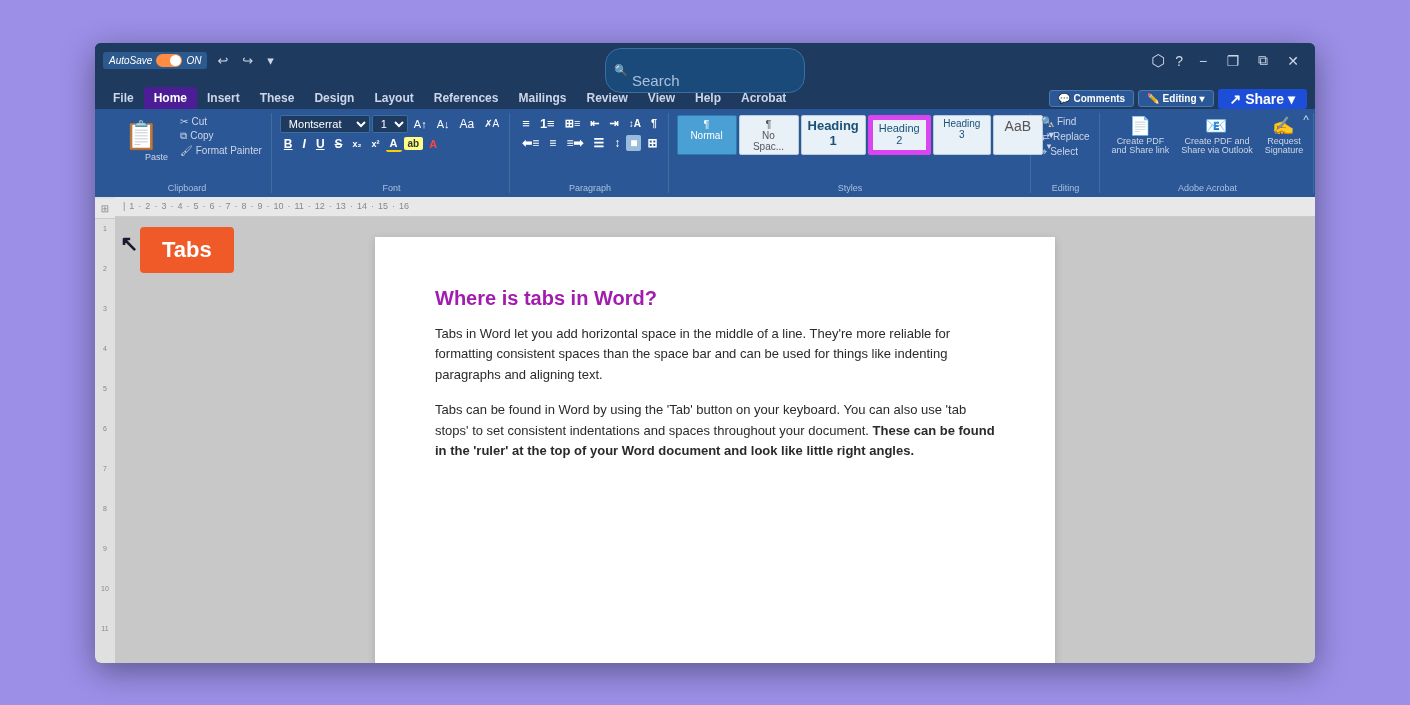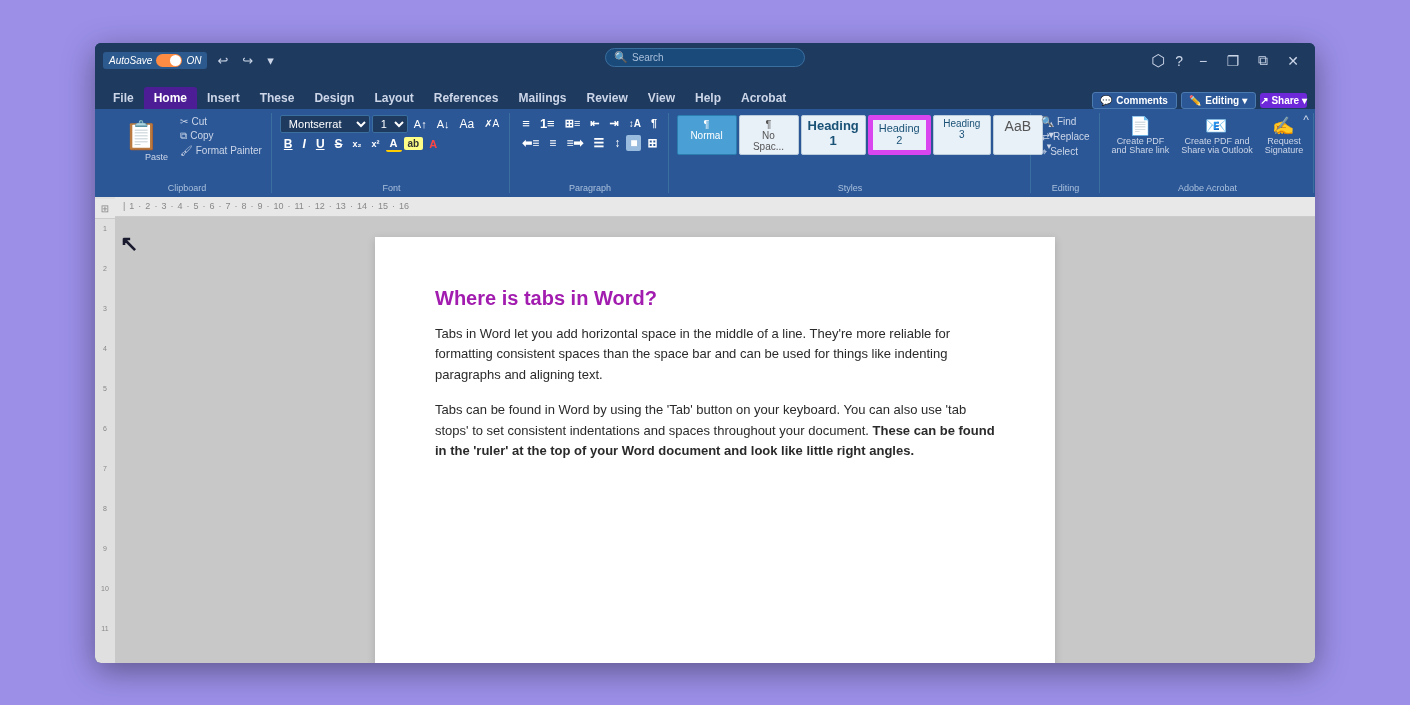--- a/index.html
+++ b/index.html
@@ -338,26 +338,26 @@
       border-radius: 3px;
       color: #fff;
       font-size: 10px;
       padding: 2px 8px;
       cursor: pointer;
       display: flex;
       align-items: center;
       gap: 3px;
     }
     .share-btn-top {
-      background: #6d28d9;
+      background: #1d4ed8;
       border: none;
       border-radius: 3px;
       color: #fff;
-      font-size: 10px;
-      padding: 2px 0;
+      font-size: 14px;
+      padding: 2px 12px;
       cursor: pointer;
     }
   </style>
 </head>
 <body>
 
 <div class="word-window">
 
   <div class="title-bar" style="position:relative;">
 
@@ -371,21 +371,21 @@
       </div>
       <span class="tb-icon">↩</span>
       <span class="tb-icon">↪</span>
       <span class="tb-icon">▾</span>
     </div>
 
     <div class="title-center">Document1 - Word</div>
 
     <div style="position:absolute;left:50%;transform:translateX(-50%);top:5px;background:#1a4a7a;border:1px solid #3a6fa0;border-radius:16px;padding:3px 12px 3px 26px;display:flex;align-items:center;gap:6px;width:200px;">
       <span style="position:absolute;left:8px;color:#aac0dc;font-size:11px;">🔍</span>
-      <span style="color:#aac0dc;font-size:10px;">Search</span>
+      <span style="color:#aac0dc;font-size:15px;margin-top:20px;">Search</span>
     </div>
 
     <div style="display:flex;align-items:center;gap:2px;margin-left:auto;">
 
       <span style="color:#ccd6e8;font-size:16px;padding:0 4px;cursor:pointer;">⬡</span>
       <span style="color:#ccd6e8;font-size:14px;padding:0 4px;cursor:pointer;">?</span>
       <div class="win-btn">−</div>
       <div class="win-btn">❐</div>
       <div class="win-btn">⧉</div>
       <div class="win-btn close">✕</div>
@@ -582,20 +582,21 @@
       <div class="ribbon-group-label">Voice</div>
     </div>
 
     <div style="position:absolute;right:0;top:0;color:#ccd6e8;font-size:12px;padding:4px 6px;cursor:pointer;">^</div>
   </div>
 
   <div class="main-area" style="position:relative;">
 
     <div style="position:absolute;left:15px;top:30px;z-index:10;display:flex;align-items:center;gap:0;">
       <div style="position:absolute;left:10px;top:4px;font-size:22px;color:#1a1a2e;font-weight:bold;transform:rotate(0deg);">↖</div>
+      <div style="background:#f05a28;color:#fff;font-size:22px;font-weight:700;padding:10px 22px;border-radius:4px;margin-left:30px;">Tabs</div>
     </div>
 
     <div class="left-ruler">
       <div class="ruler-top">
         <span style="font-size:10px;color:#888;">⊞</span>
       </div>
       <div class="ruler-numbers">
         <div class="ruler-num">
             <span>1</span>
           </div>

